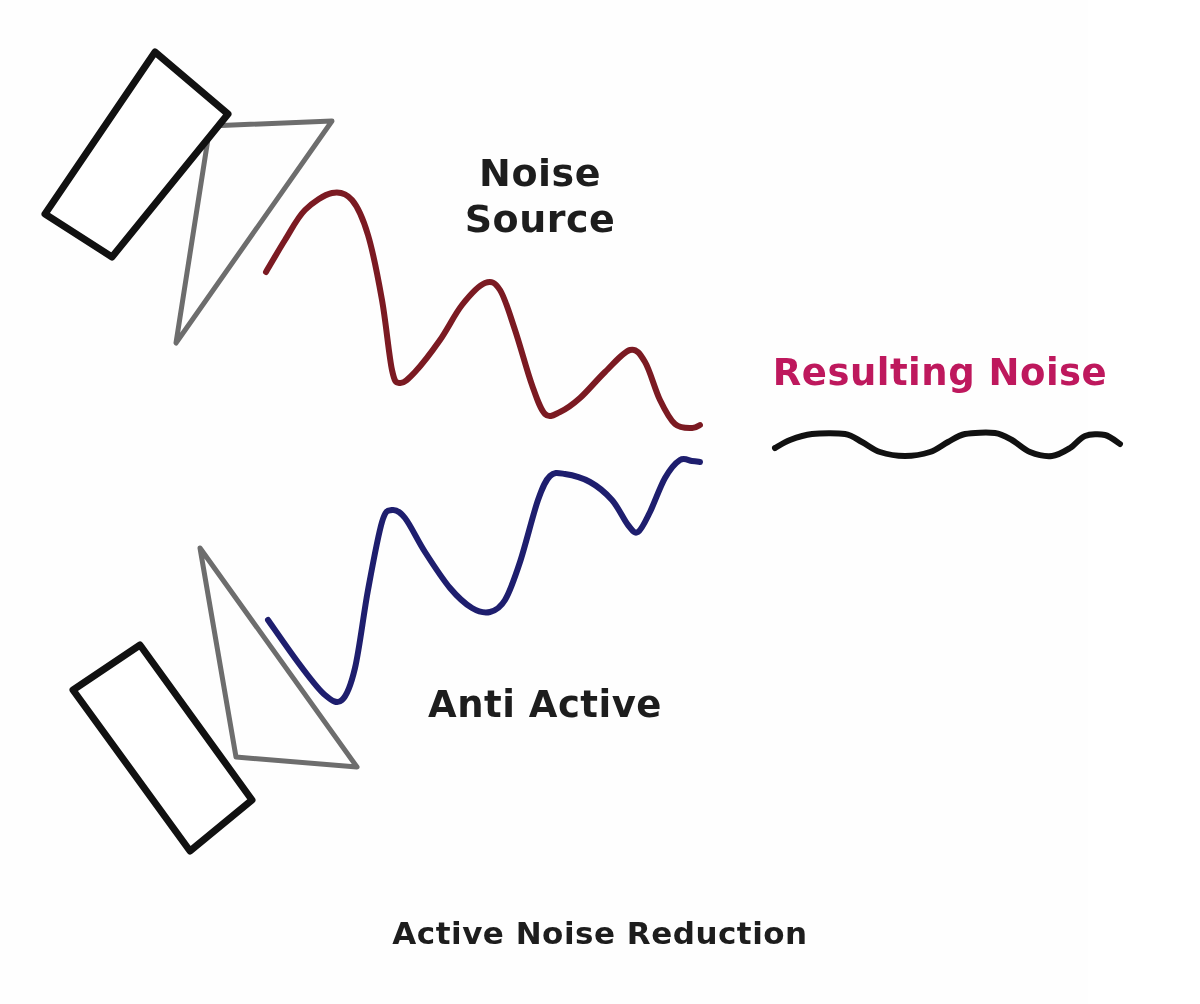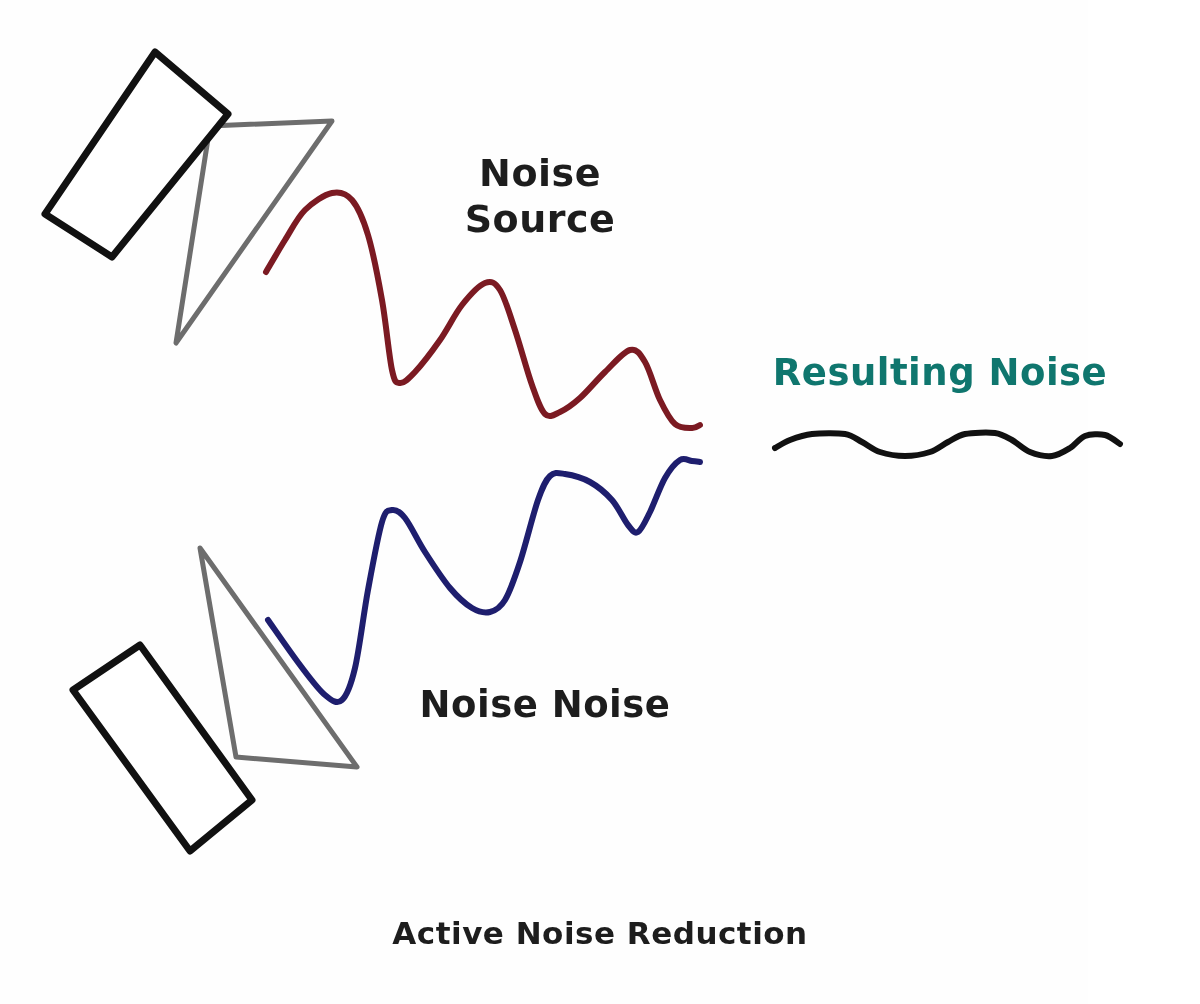--- a/index.html
+++ b/index.html
@@ -83,19 +83,19 @@
     <path id="wave-noise-source" fill="none" stroke="#7b1a22" stroke-width="6" stroke-linejoin="round" stroke-linecap="round" d="M266,272 C269.17,266.67 278.50,250.33 285,240 C291.50,229.67 297.17,217.83 305,210 C312.83,202.17 324.17,194.67 332,193 C339.83,191.33 346.00,193.00 352,200 C358.00,207.00 363.00,218.33 368,235 C373.00,251.67 378.00,277.50 382,300 C386.00,322.50 389.00,356.17 392,370 C395.00,383.83 396.17,382.67 400,383 C403.83,383.33 408.33,379.17 415,372 C421.67,364.83 432.17,351.17 440,340 C447.83,328.83 454.50,314.50 462,305 C469.50,295.50 478.67,285.50 485,283 C491.33,280.50 495.00,282.17 500,290 C505.00,297.83 509.67,314.17 515,330 C520.33,345.83 527.00,371.00 532,385 C537.00,399.00 540.33,409.50 545,414 C549.67,418.50 554.17,414.67 560,412 C565.83,409.33 572.50,404.67 580,398 C587.50,391.33 596.67,380.00 605,372 C613.33,364.00 623.33,351.67 630,350 C636.67,348.33 640.00,353.67 645,362 C650.00,370.33 655.00,389.67 660,400 C665.00,410.33 669.67,419.33 675,424 C680.33,428.67 687.83,427.83 692,428 C696.17,428.17 698.67,425.50 700,425"></path>
 
     <path id="wave-anti-noise" fill="none" stroke="#1e1e6e" stroke-width="6" stroke-linejoin="round" stroke-linecap="round" d="M268,620 C273.33,627.50 290.50,652.50 300,665 C309.50,677.50 318.00,689.17 325,695 C332.00,700.83 337.00,704.50 342,700 C347.00,695.50 350.67,686.33 355,668 C359.33,649.67 363.50,614.33 368,590 C372.50,565.67 378.00,535.33 382,522 C386.00,508.67 388.17,510.67 392,510 C395.83,509.33 399.50,511.00 405,518 C410.50,525.00 417.50,540.33 425,552 C432.50,563.67 442.17,578.67 450,588 C457.83,597.33 465.33,604.00 472,608 C478.67,612.00 484.50,613.33 490,612 C495.50,610.67 500.00,608.33 505,600 C510.00,591.67 514.50,578.67 520,562 C525.50,545.33 533.00,514.33 538,500 C543.00,485.67 545.50,480.33 550,476 C554.50,471.67 558.33,473.00 565,474 C571.67,475.00 582.17,477.67 590,482 C597.83,486.33 605.67,492.83 612,500 C618.33,507.17 623.67,519.67 628,525 C632.33,530.33 634.33,534.17 638,532 C641.67,529.83 645.50,521.00 650,512 C654.50,503.00 660.00,486.67 665,478 C670.00,469.33 675.50,462.83 680,460 C684.50,457.17 688.67,460.67 692,461 C695.33,461.33 698.67,461.83 700,462"></path>
 
     <path id="wave-resulting-noise" fill="none" stroke="#111111" stroke-width="6" stroke-linejoin="round" stroke-linecap="round" d="M775,448 C777.25,446.80 784.45,442.10 790,440 C795.55,437.90 803.75,434.90 812,434 C820.25,433.10 837.50,432.80 845,434 C852.50,435.20 856.75,439.30 862,442 C867.25,444.70 873.55,449.90 880,452 C886.45,454.10 897.50,456.00 905,456 C912.50,456.00 923.55,454.10 930,452 C936.45,449.90 942.75,444.70 948,442 C953.25,439.30 957.95,435.35 965,434 C972.05,432.65 987.95,432.10 995,433 C1002.05,433.90 1006.75,437.15 1012,440 C1017.25,442.85 1024.00,449.60 1030,452 C1036.00,454.40 1046.00,456.60 1052,456 C1058.00,455.40 1065.05,451.00 1070,448 C1074.95,445.00 1079.75,437.95 1085,436 C1090.25,434.05 1099.75,433.80 1105,435 C1110.25,436.20 1117.75,442.65 1120,444"></path>
   </svg>
 
   <div class="label" id="label-noise-source" style="color: rgb(29, 29, 29);">Noise
 Source</div>
 
-  <div class="label" id="label-resulting-noise" style="color: #0f766e;">Resulting Noise</div>
+  <div class="label" id="label-resulting-noise" style="color: #be185d;">Resulting Noise</div>
 
-  <div class="label" id="label-anti-noise" style="color: rgb(29, 29, 29);">Noise Noise</div>
+  <div class="label" id="label-anti-noise" style="color: rgb(29, 29, 29);">Anti Active</div>
 
   <div class="label" id="label-title" style="color: rgb(29, 29, 29);">Active Noise Reduction</div>
 
 </div>
 
 </body></html>

